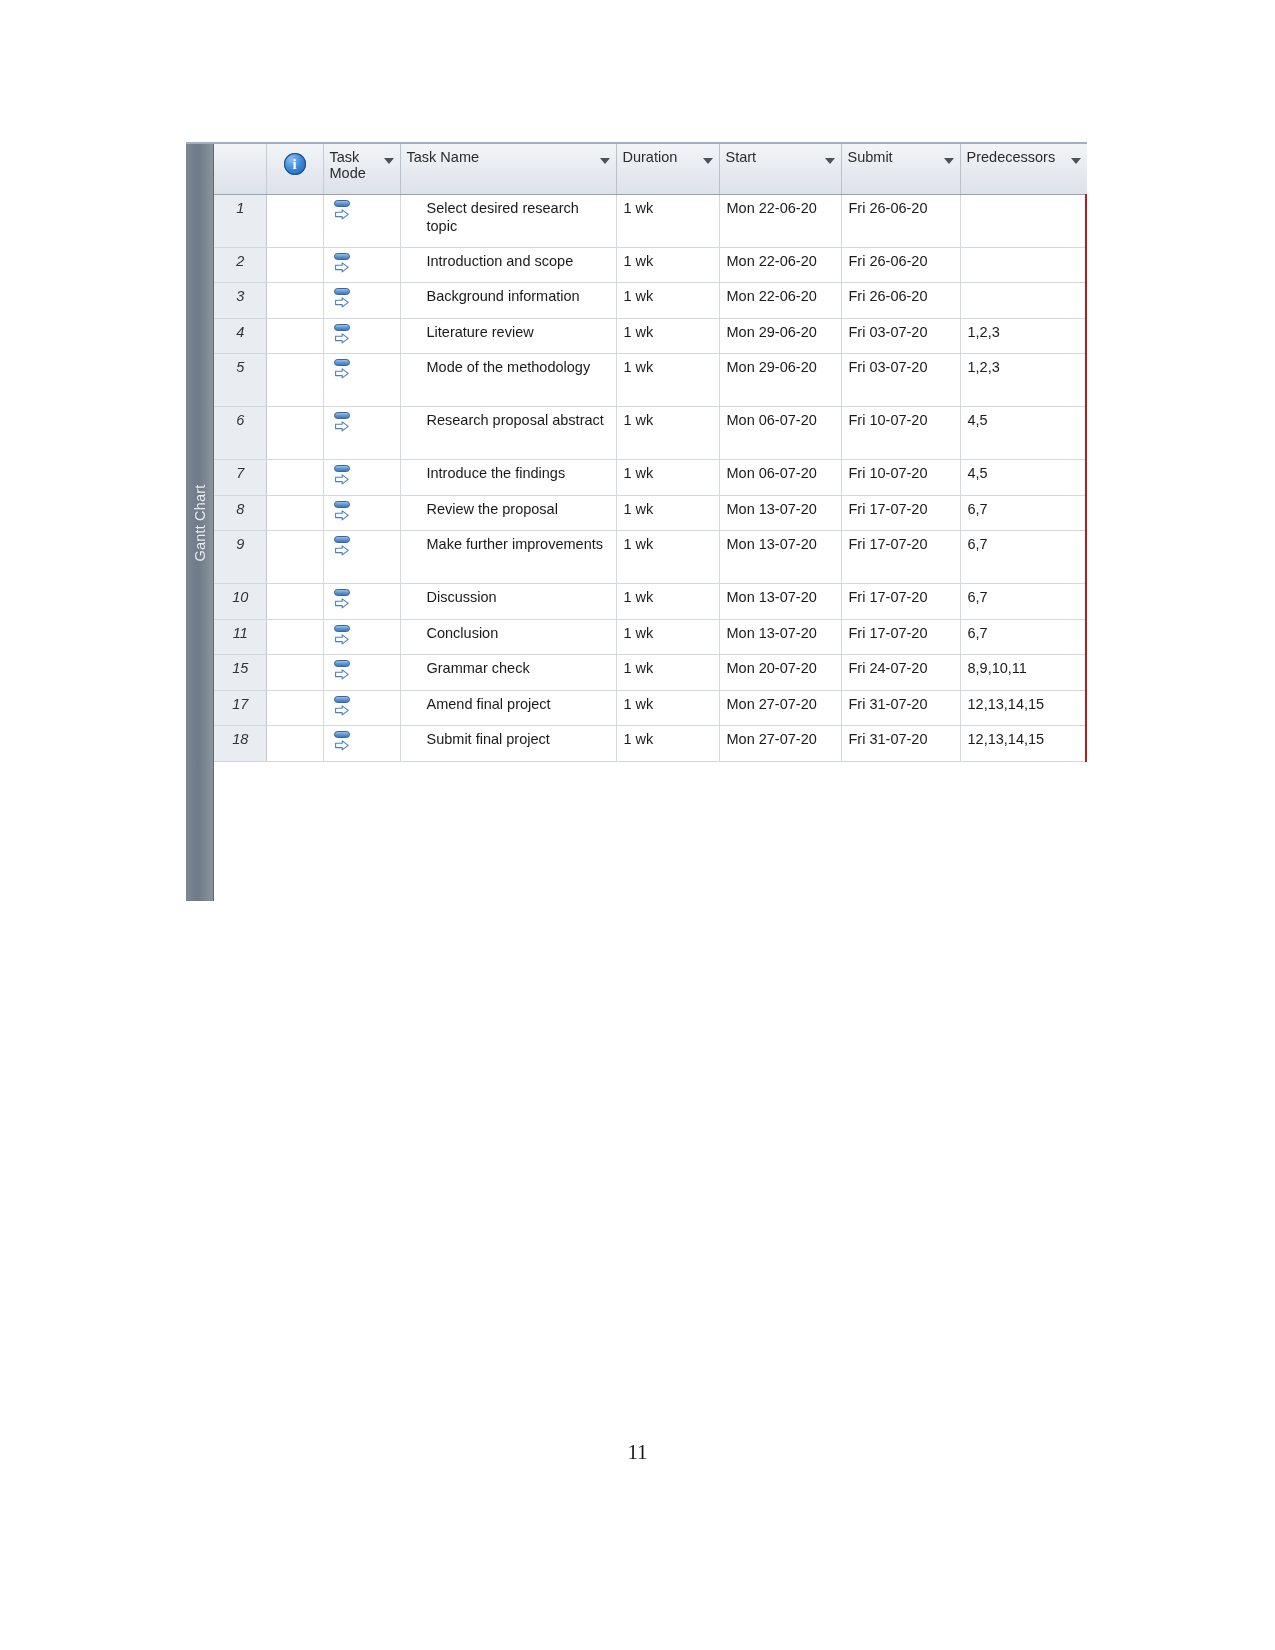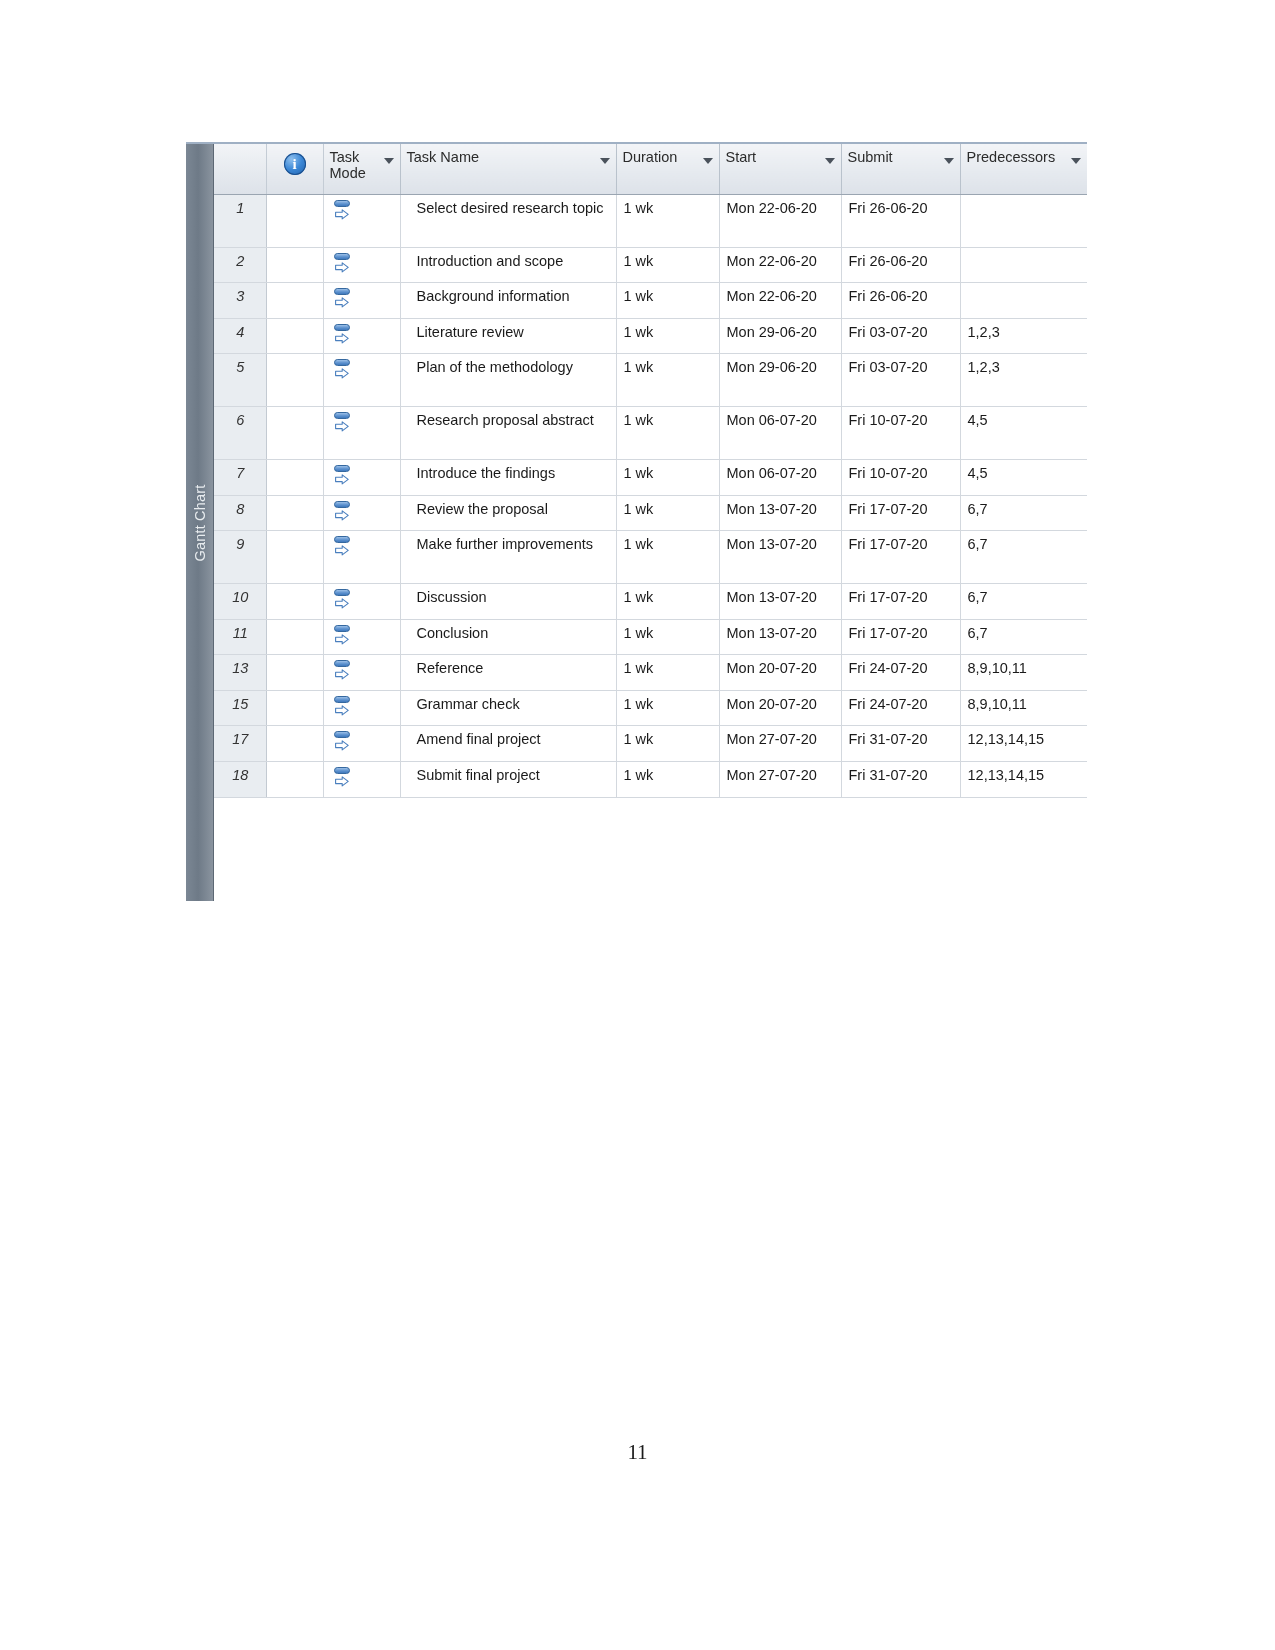--- a/index.html
+++ b/index.html
@@ -137,22 +137,22 @@
     background: #e9edf1;
     border-right: 1px solid #c3cad2;
     text-align: center;
     font-style: italic;
     color: #333;
     font-size: 14.5px;
     padding-top: 4px;
   }
   tbody td.cell-ind { background: #ffffff; }
   tbody td.cell-mode { text-align: left; padding-left: 9px; }
-  tbody td.cell-name { padding-left: 16px; margin-left: 7px; }
-  tbody td.cell-pred { border-right: 1px solid #b91c1c; }
+  tbody td.cell-name { padding-left: 26px; margin-left: 7px; }
+  tbody td.cell-pred { border-right: 4px solid #b91c1c; }
 
   tbody tr.tall td { height: 53px; }
 
   
   .mode-icon {
     position: relative;
     width: 20px; height: 22px;
     display: inline-block;
   }
   .mode-icon .bar {
@@ -295,21 +295,21 @@
               <td class="cell-start">Mon 29-06-20</td>
               <td class="cell-fin">Fri 03-07-20</td>
               <td class="cell-pred">1,2,3</td>
             </tr>
             <tr class="tall">
               <td class="cell-id">5</td>
               <td class="cell-ind"></td>
               <td class="cell-mode"><span class="mode-icon"><span class="bar"></span><svg class="arw" viewBox="0 0 14 11" xmlns="http://www.w3.org/2000/svg">
                     <path d="M0.6 3.2 H7.2 V0.9 L13.2 5.4 L7.2 9.9 V7.6 H0.6 Z" fill="#ffffff" stroke="#4a7fbe" stroke-width="1.1" stroke-linejoin="round"></path>
                   </svg></span></td>
-              <td class="cell-name">Plan of the methodology</td>
+              <td class="cell-name">Mode of the methodology</td>
               <td class="cell-dur">1 wk</td>
               <td class="cell-start">Mon 29-06-20</td>
               <td class="cell-fin">Fri 03-07-20</td>
               <td class="cell-pred">1,2,3</td>
             </tr>
             <tr class="tall">
               <td class="cell-id">6</td>
               <td class="cell-ind"></td>
               <td class="cell-mode"><span class="mode-icon"><span class="bar"></span><svg class="arw" viewBox="0 0 14 11" xmlns="http://www.w3.org/2000/svg">
                     <path d="M0.6 3.2 H7.2 V0.9 L13.2 5.4 L7.2 9.9 V7.6 H0.6 Z" fill="#ffffff" stroke="#4a7fbe" stroke-width="1.1" stroke-linejoin="round"></path>
@@ -372,32 +372,20 @@
               <td class="cell-id">11</td>
               <td class="cell-ind"></td>
               <td class="cell-mode"><span class="mode-icon"><span class="bar"></span><svg class="arw" viewBox="0 0 14 11" xmlns="http://www.w3.org/2000/svg">
                     <path d="M0.6 3.2 H7.2 V0.9 L13.2 5.4 L7.2 9.9 V7.6 H0.6 Z" fill="#ffffff" stroke="#4a7fbe" stroke-width="1.1" stroke-linejoin="round"></path>
                   </svg></span></td>
               <td class="cell-name">Conclusion</td>
               <td class="cell-dur">1 wk</td>
               <td class="cell-start">Mon 13-07-20</td>
               <td class="cell-fin">Fri 17-07-20</td>
               <td class="cell-pred">6,7</td>
-            </tr>
-            <tr>
-              <td class="cell-id">13</td>
-              <td class="cell-ind"></td>
-              <td class="cell-mode"><span class="mode-icon"><span class="bar"></span><svg class="arw" viewBox="0 0 14 11" xmlns="http://www.w3.org/2000/svg">
-                    <path d="M0.6 3.2 H7.2 V0.9 L13.2 5.4 L7.2 9.9 V7.6 H0.6 Z" fill="#ffffff" stroke="#4a7fbe" stroke-width="1.1" stroke-linejoin="round"></path>
-                  </svg></span></td>
-              <td class="cell-name">Reference</td>
-              <td class="cell-dur">1 wk</td>
-              <td class="cell-start">Mon 20-07-20</td>
-              <td class="cell-fin">Fri 24-07-20</td>
-              <td class="cell-pred">8,9,10,11</td>
             </tr>
             <tr>
               <td class="cell-id">15</td>
               <td class="cell-ind"></td>
               <td class="cell-mode"><span class="mode-icon"><span class="bar"></span><svg class="arw" viewBox="0 0 14 11" xmlns="http://www.w3.org/2000/svg">
                     <path d="M0.6 3.2 H7.2 V0.9 L13.2 5.4 L7.2 9.9 V7.6 H0.6 Z" fill="#ffffff" stroke="#4a7fbe" stroke-width="1.1" stroke-linejoin="round"></path>
                   </svg></span></td>
               <td class="cell-name">Grammar check</td>
               <td class="cell-dur">1 wk</td>
               <td class="cell-start">Mon 20-07-20</td>

